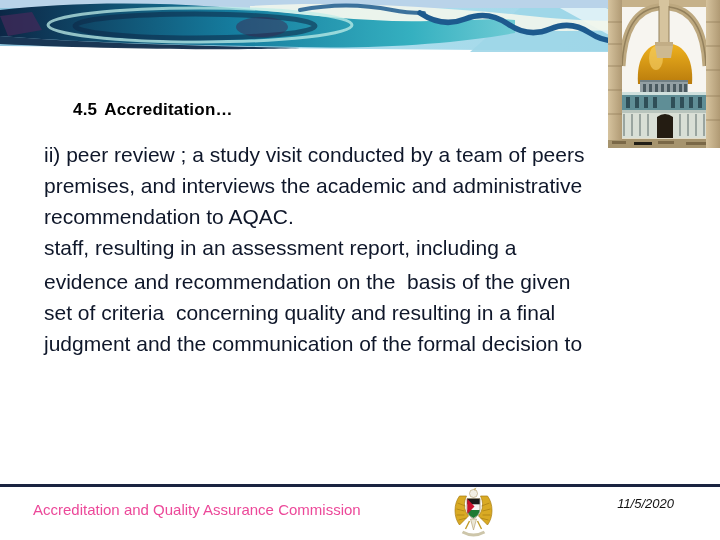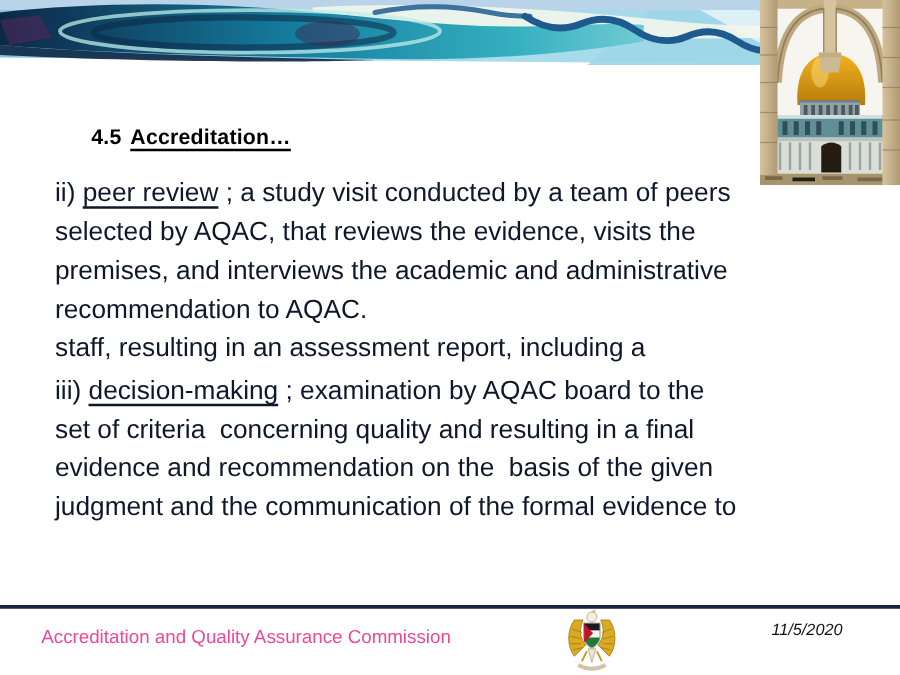--- a/index.html
+++ b/index.html
@@ -13,21 +13,21 @@
   .banner svg{display:block;width:100%;height:100%;}
   
   .photo{position:absolute;top:0;right:0;width:112px;height:148px;}
   .photo svg{display:block;width:100%;height:100%;}
   
   .title{
     position:absolute;left:73px;top:100px;font-size:17px;font-weight:bold;color:#000;
     letter-spacing:.2px;
   }
   .title .num{margin-right:7px;}
-  .u{text-decoration:underline;text-decoration-thickness:2px;text-underline-offset:4px;}
+  .u{text-decoration-thickness:2px;text-underline-offset:4px;}
   
   .bodytext{
     position:absolute;left:44px;top:139px;width:648px;color:#0f172a;
     font-size:21px;line-height:31px;
   }
   .para{margin:0 0 3px 0;}
   .line{white-space:pre;}
   
   .footer-line{position:absolute;left:0;top:484px;width:720px;height:3px;background:#1a2340;}
   .footer-org{position:absolute;left:33px;top:501px;font-size:15px;color:#ec4899;}
@@ -172,30 +172,28 @@
     </svg>
   </div>
 
   <div class="title">
     <span class="num">4.5</span><span class="u">Accreditation…</span>
   </div>
 
   <div class="bodytext">
       <div class="para">
         <div class="line"><span>ii) </span><span class="u">peer review</span><span> ; a study visit conducted by a team of peers</span></div>
-        <div class="line"><span>selected by AQAC, that reviews the evidence, visits the</span></div>
         <div class="line"><span>premises, and interviews the academic and administrative</span></div>
         <div class="line"><span>recommendation to AQAC.</span></div>
         <div class="line"><span>staff, resulting in an assessment report, including a</span></div>
       </div>
       <div class="para">
-        <div class="line"><span>iii) </span><span class="u">decision-making</span><span> ; examination by AQAC board to the</span></div>
+        <div class="line"><span>evidence and recommendation on the  basis of the given</span></div>
         <div class="line"><span>set of criteria  concerning quality and resulting in a final</span></div>
-        <div class="line"><span>evidence and recommendation on the  basis of the given</span></div>
-        <div class="line"><span>judgment and the communication of the formal evidence to</span></div>
+        <div class="line"><span>judgment and the communication of the formal decision to</span></div>
       </div>
     </div>
 
   <div class="footer-line"></div>
   <div class="footer-org">Accreditation and Quality Assurance Commission</div>
 
   <div class="emblem">
     <svg viewBox="0 0 46 52">
 
       <circle cx="23" cy="6.5" r="4" fill="#f2efe6" stroke="#b09a6a" stroke-width="0.6"></circle>

